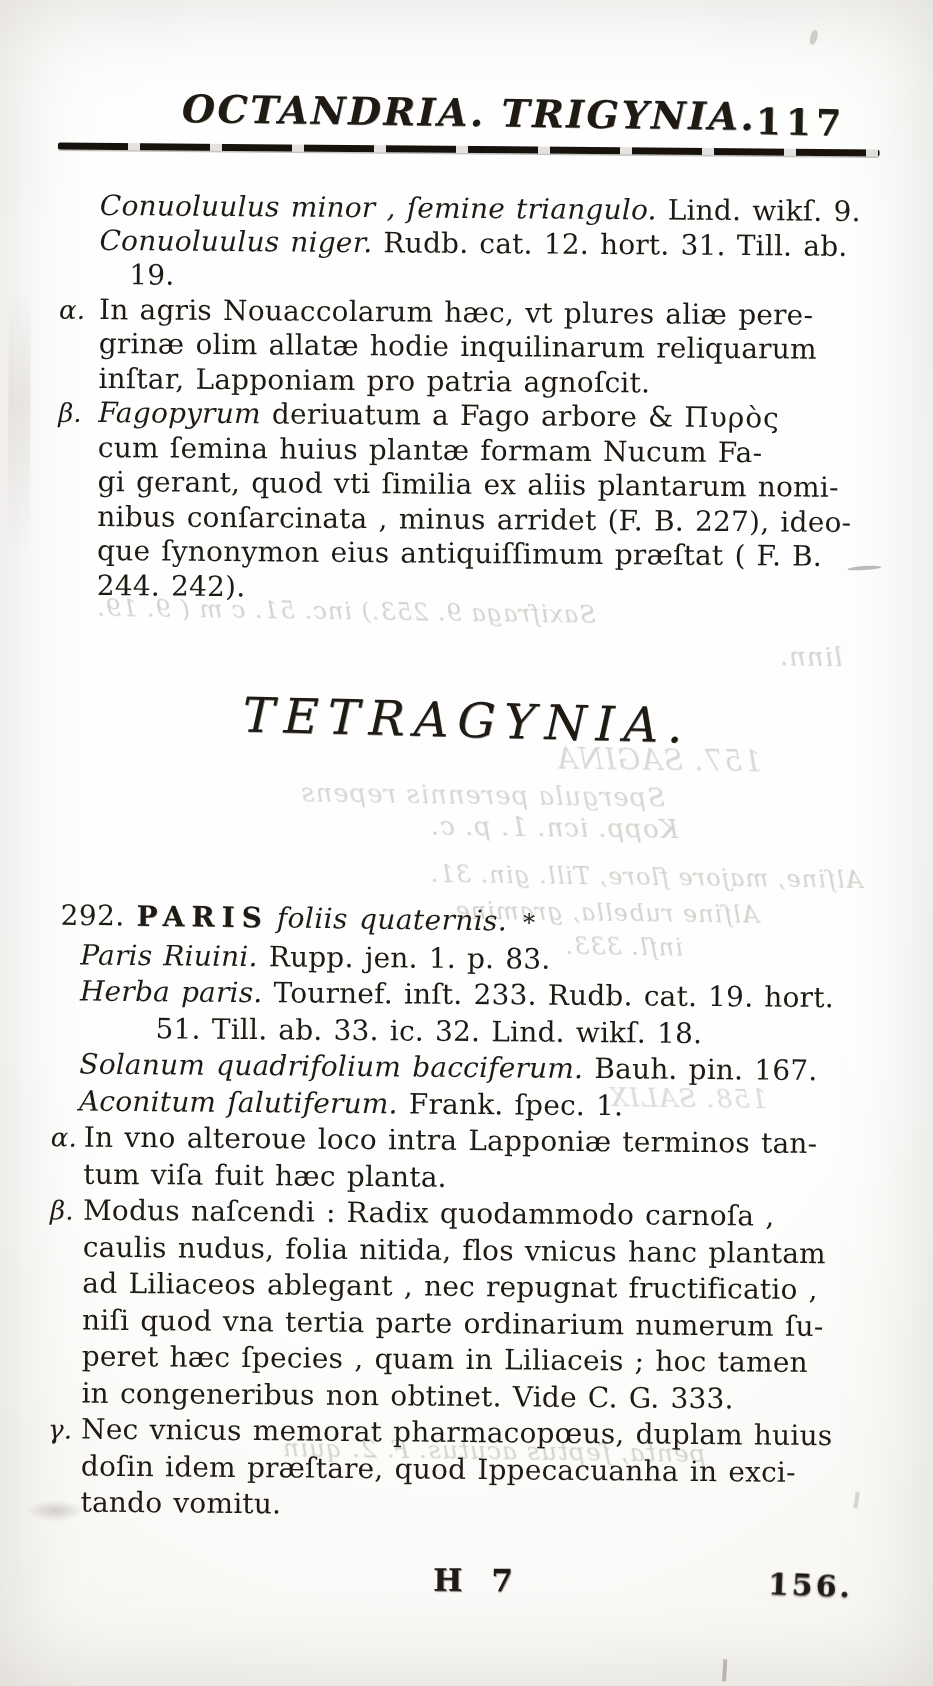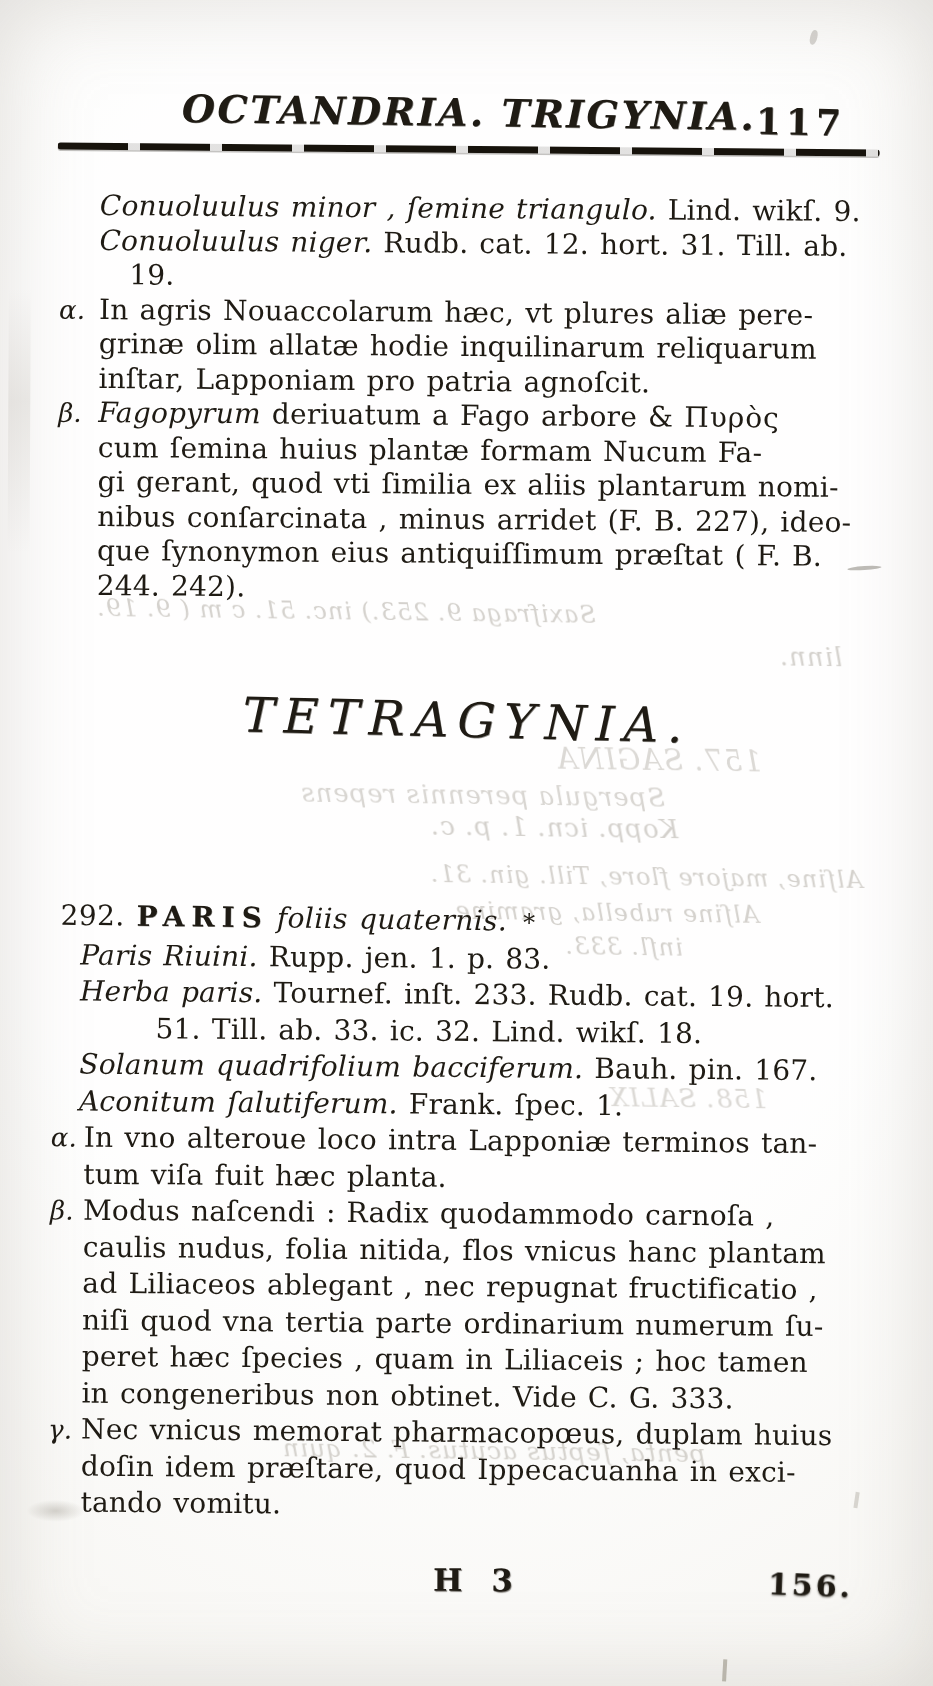--- a/index.html
+++ b/index.html
@@ -190,21 +190,21 @@
       <div class="line para">in congeneribus non obtinet.  Vide C. G. 333.</div>
 
       <div class="line para">
         <span class="marker">γ.</span>
         <span>Nec vnicus memorat pharmacopœus, duplam huius</span>
       </div>
       <div class="line para">doſin idem præſtare,  quod Ippecacuanha in exci-</div>
       <div class="line para">tando vomitu.</div>
     </div>
 
-    <div class="signature">H 3</div>
+    <div class="signature">H 7</div>
     <div class="catchword">156.</div>
 
     <div class="speck s1"></div>
     <div class="speck s2"></div>
     <div class="speck s3"></div>
     <div class="speck s4"></div>
     <div class="speck s5"></div>
     <div class="speck s6"></div>
 
   </div>

